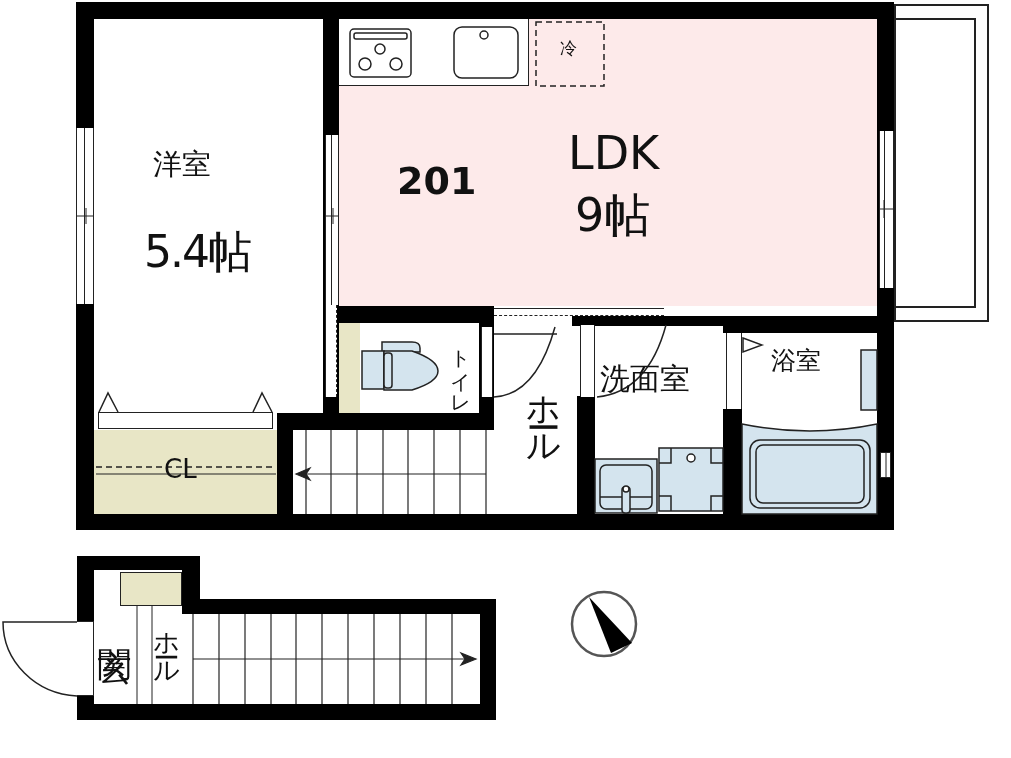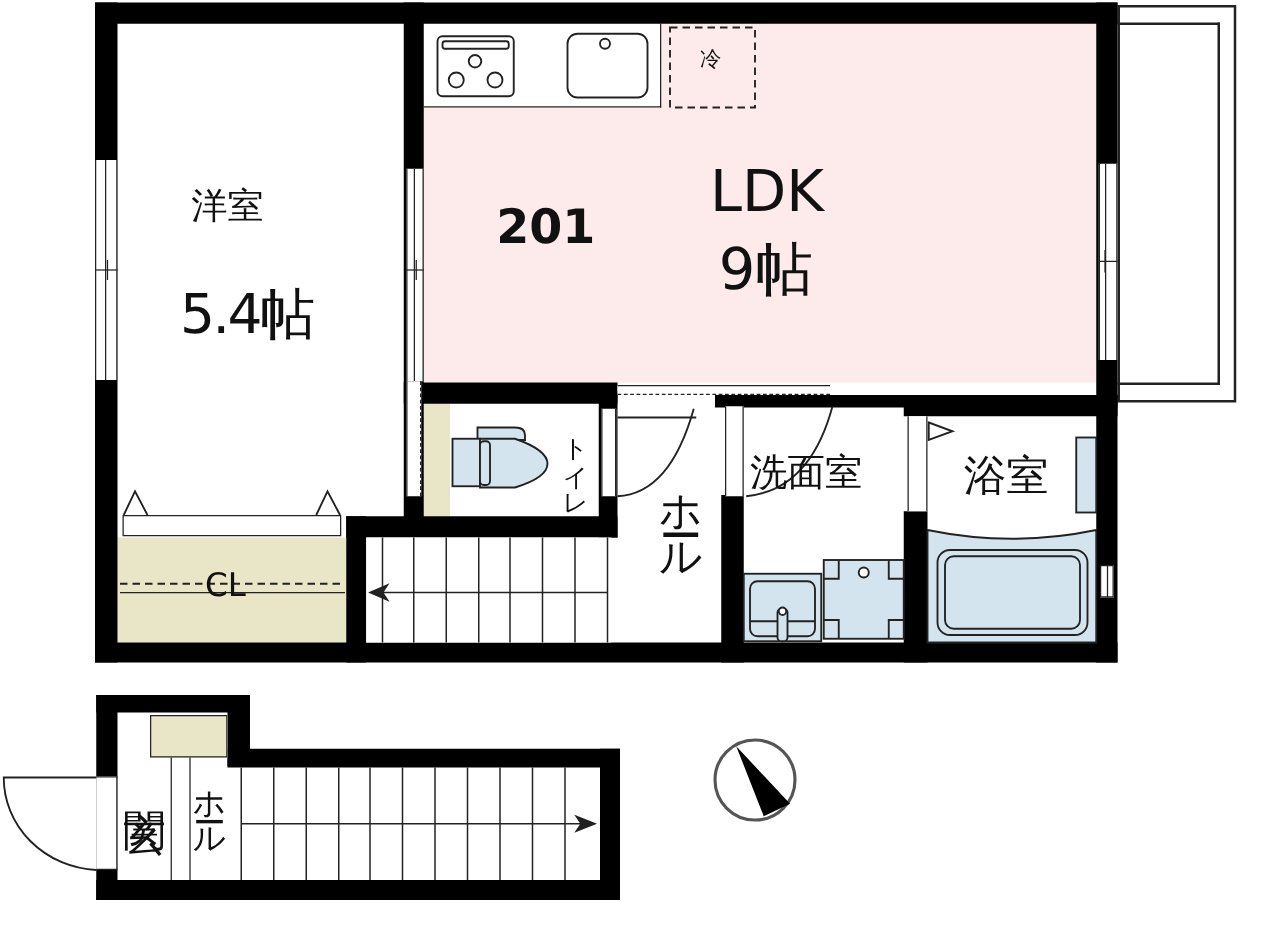--- a/index.html
+++ b/index.html
@@ -148,21 +148,21 @@
 
   <div class="lbl" style="left:153px;top:150px;font-size:29px;">洋室</div>
   <div class="lbl" style="left:144px;top:214px;font-size:44px;letter-spacing:-2px;margin-top:16px;">5.4帖</div>
   <div class="lbl" style="left:397px;top:162px;font-size:38px;font-weight:bold;">201</div>
   <div class="lbl" style="left:568px;top:130px;font-size:46px;">LDK</div>
   <div class="lbl" style="left:575px;top:192px;font-size:46px;">9帖</div>
   <div class="lbl" style="left:560px;top:40px;font-size:17px;">冷</div>
   <div class="lbl vtext" style="left:451px;top:336px;font-size:20px;">トイレ</div>
   <div class="lbl vtext" style="left:527px;top:372px;font-size:34px;">ホール</div>
   <div class="lbl" style="left:600px;top:364px;font-size:30px;">洗面室</div>
-  <div class="lbl" style="left:771px;top:364px;font-size:34px;">浴室</div>
+  <div class="lbl" style="left:771px;top:348px;font-size:25px;">浴室</div>
   <div class="lbl" style="left:164px;top:456px;font-size:26px;background:transparent;">CL</div>
 </div>
 
 <div>
   <div class="room" style="left:94px;top:570px;width:400px;height:134px;background:#fff;"></div>
   <div class="wall" style="left:77px;top:556px;width:123px;height:14px;"></div>
   <div class="wall" style="left:182px;top:556px;width:18px;height:57px;"></div>
   <div class="wall" style="left:182px;top:599px;width:314px;height:15px;"></div>
   <div class="wall" style="left:77px;top:556px;width:17px;height:164px;"></div>
   <div class="wall" style="left:480px;top:599px;width:16px;height:121px;"></div>

